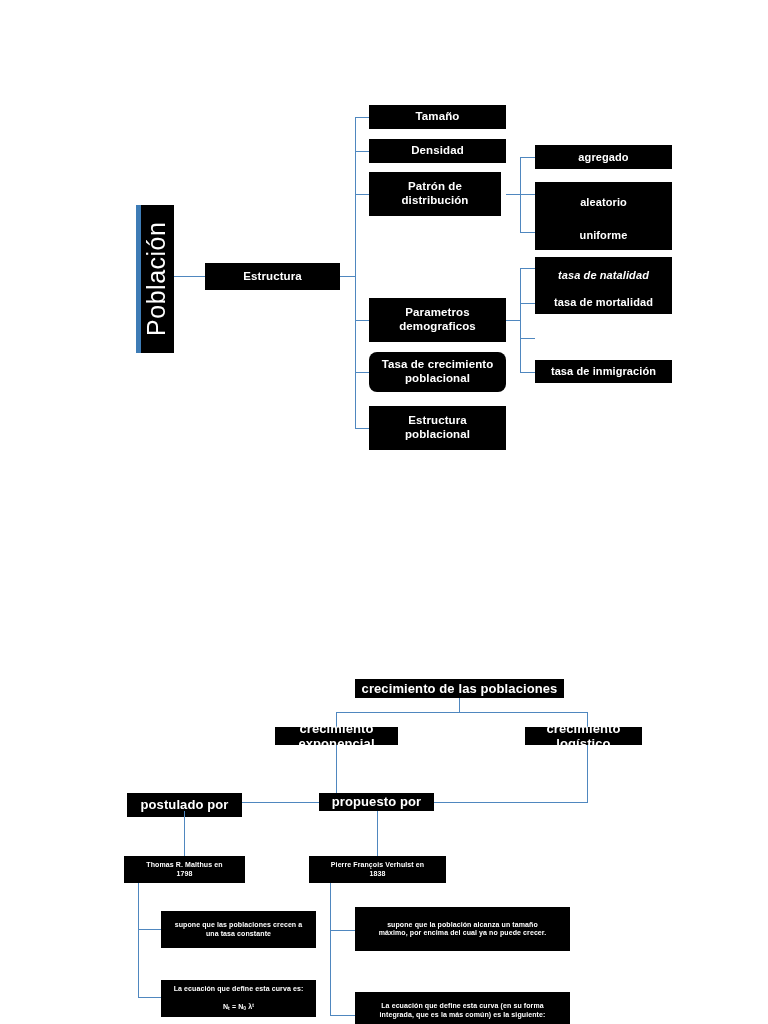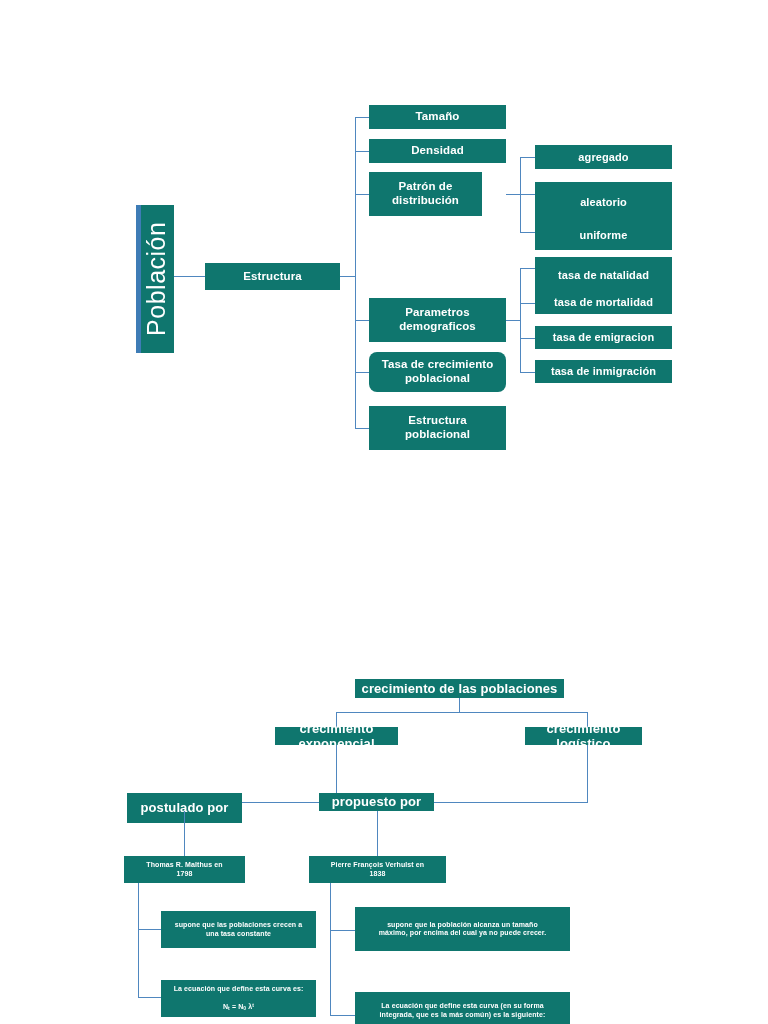--- a/index.html
+++ b/index.html
@@ -20,21 +20,21 @@
     position: absolute;
     left: 0; top: 0;
     width: 768px;
     height: 1024px;
   }
 
   
   .node {
     position: absolute;
     box-sizing: border-box;
-    background: #0f766e;
+    background: #000000;
     color: #ffffff;
     display: flex;
     align-items: center;
     justify-content: center;
     text-align: center;
     line-height: 1.18;
     padding: 2px 4px;
     letter-spacing: 0.1px;
     white-space: pre-line;
   }
@@ -99,21 +99,21 @@
   <div class="ln h" style="left:355px; top:428px; width:14px;"></div>
 
   <div class="node t-lvl3" style="left:369px; top:105px; width:137px; height:24px;">
     <span>Tamaño</span>
   </div>
 
   <div class="node t-lvl3" style="left:369px; top:139px; width:137px; height:24px;align-items:center;">
     <span>Densidad</span>
   </div>
 
-  <div class="node t-lvl3" style="left:369px; top:172px; width:113px; height:44px;">
+  <div class="node t-lvl3" style="left:369px; top:172px; width:132px; height:44px;">
     <span>Patrón de
 distribución</span>
   </div>
 
   <div class="node t-lvl3" style="left:369px; top:298px; width:137px; height:44px;">
     <span>Parametros
 demograficos</span>
   </div>
 
   <div class="node t-lvl3" style="left:369px; top:352px; width:137px; height:40px;border-radius:8px;">
@@ -142,28 +142,25 @@
     <span>uniforme</span>
   </div>
 
   <div class="ln h" style="left:506px; top:320px; width:14px;"></div>
   <div class="ln v" style="left:520px; top:268px; width:1px; height:104px;"></div>
   <div class="ln h" style="left:520px; top:268px; width:15px;"></div>
   <div class="ln h" style="left:520px; top:303px; width:15px;"></div>
   <div class="ln h" style="left:520px; top:338px; width:15px;"></div>
   <div class="ln h" style="left:520px; top:372px; width:15px;"></div>
 
-  <div class="node t-lvl4" style="left:535px; top:257px; width:137px; height:36px;">
+  <div class="node t-lvl4" style="left:535px; top:257px; width:137px; height:36px;font-style:italic;">
     <span>tasa de natalidad</span>
   </div>
   <div class="node t-lvl4" style="left:535px; top:291px; width:137px; height:23px;">
     <span>tasa de mortalidad</span>
-  </div>
-  <div class="node t-lvl4" style="left:535px; top:326px; width:137px; height:23px;">
-    <span>tasa de emigracion</span>
   </div>
   <div class="node t-lvl4" style="left:535px; top:360px; width:137px; height:23px;">
     <span>tasa de inmigración</span>
   </div>
 
   <div class="node b-node" style="left:355px; top:679px; width:209px; height:19px;">
     <span>crecimiento de las poblaciones</span>
   </div>
 
   <div class="ln v" style="left:459px; top:698px; width:1px; height:14px;"></div>
@@ -176,21 +173,21 @@
   </div>
   <div class="node b-node" style="left:525px; top:727px; width:117px; height:18px;">
     <span>crecimiento logístico</span>
   </div>
 
   <div class="ln v" style="left:336px; top:745px; width:1px; height:48px;"></div>
 
   <div class="ln v" style="left:587px; top:745px; width:1px; height:57px;"></div>
   <div class="ln h" style="left:434px; top:802px; width:154px;"></div>
 
-  <div class="node b-node" style="left:127px; top:793px; width:115px; height:30px;">
+  <div class="node b-node" style="left:127px; top:793px; width:115px; height:24px;">
     <span>postulado por</span>
   </div>
   <div class="node b-node" style="left:319px; top:793px; width:115px; height:18px;">
     <span>propuesto por</span>
   </div>
 
   <div class="ln h" style="left:242px; top:802px; width:77px;"></div>
 
   <div class="ln v" style="left:184px; top:811px; width:1px; height:45px;"></div>
   <div class="ln v" style="left:377px; top:811px; width:1px; height:45px;"></div>

